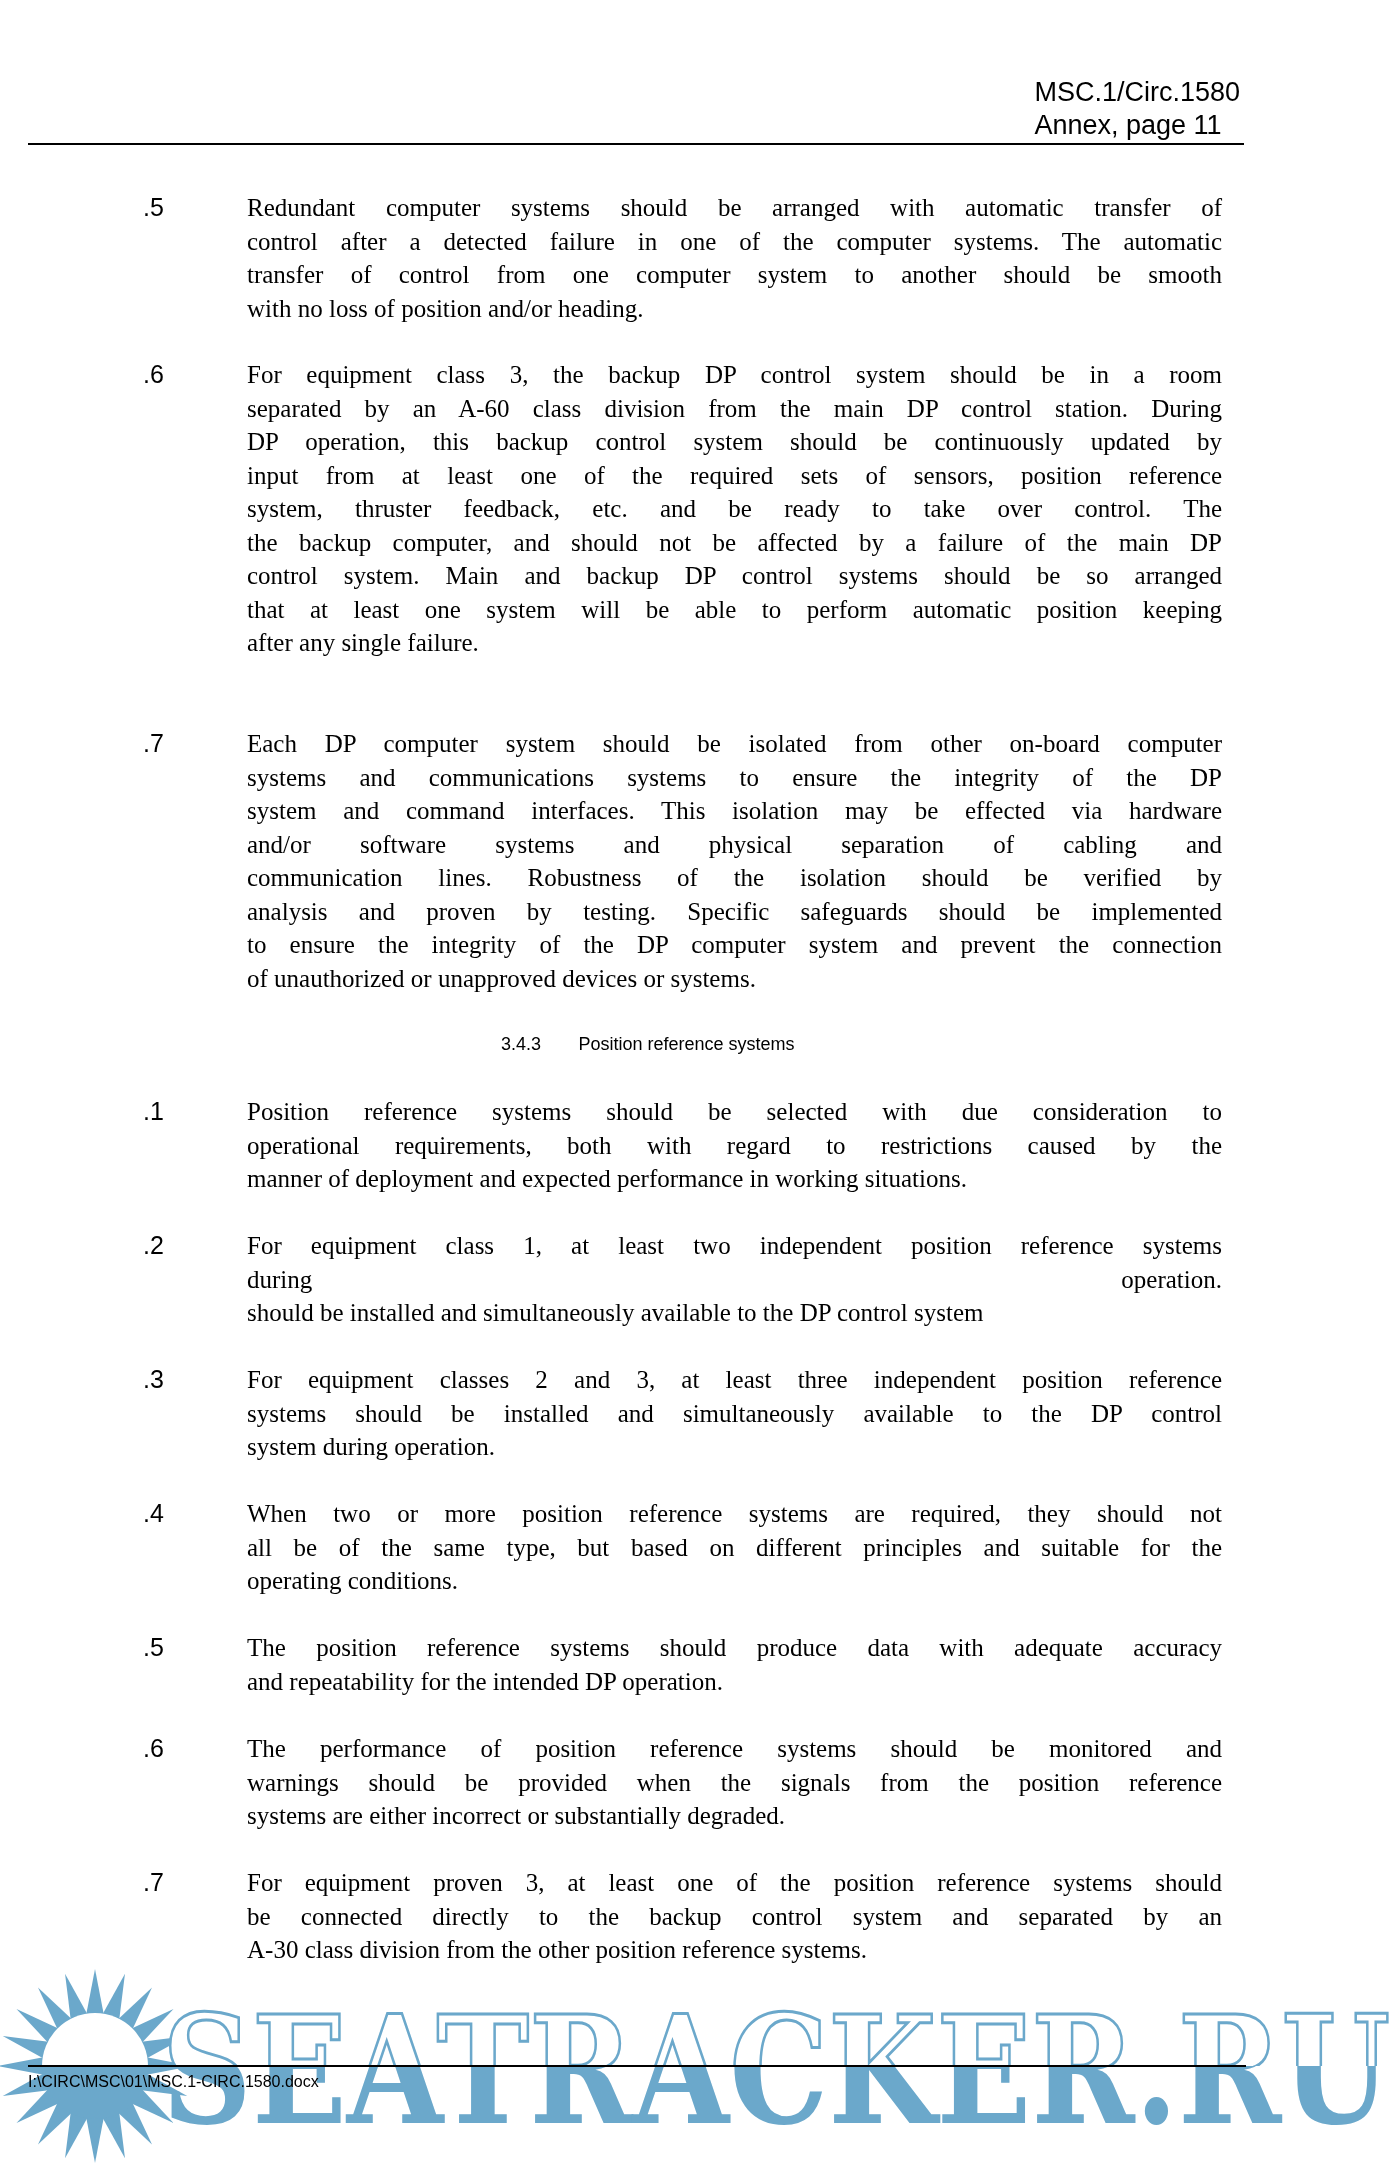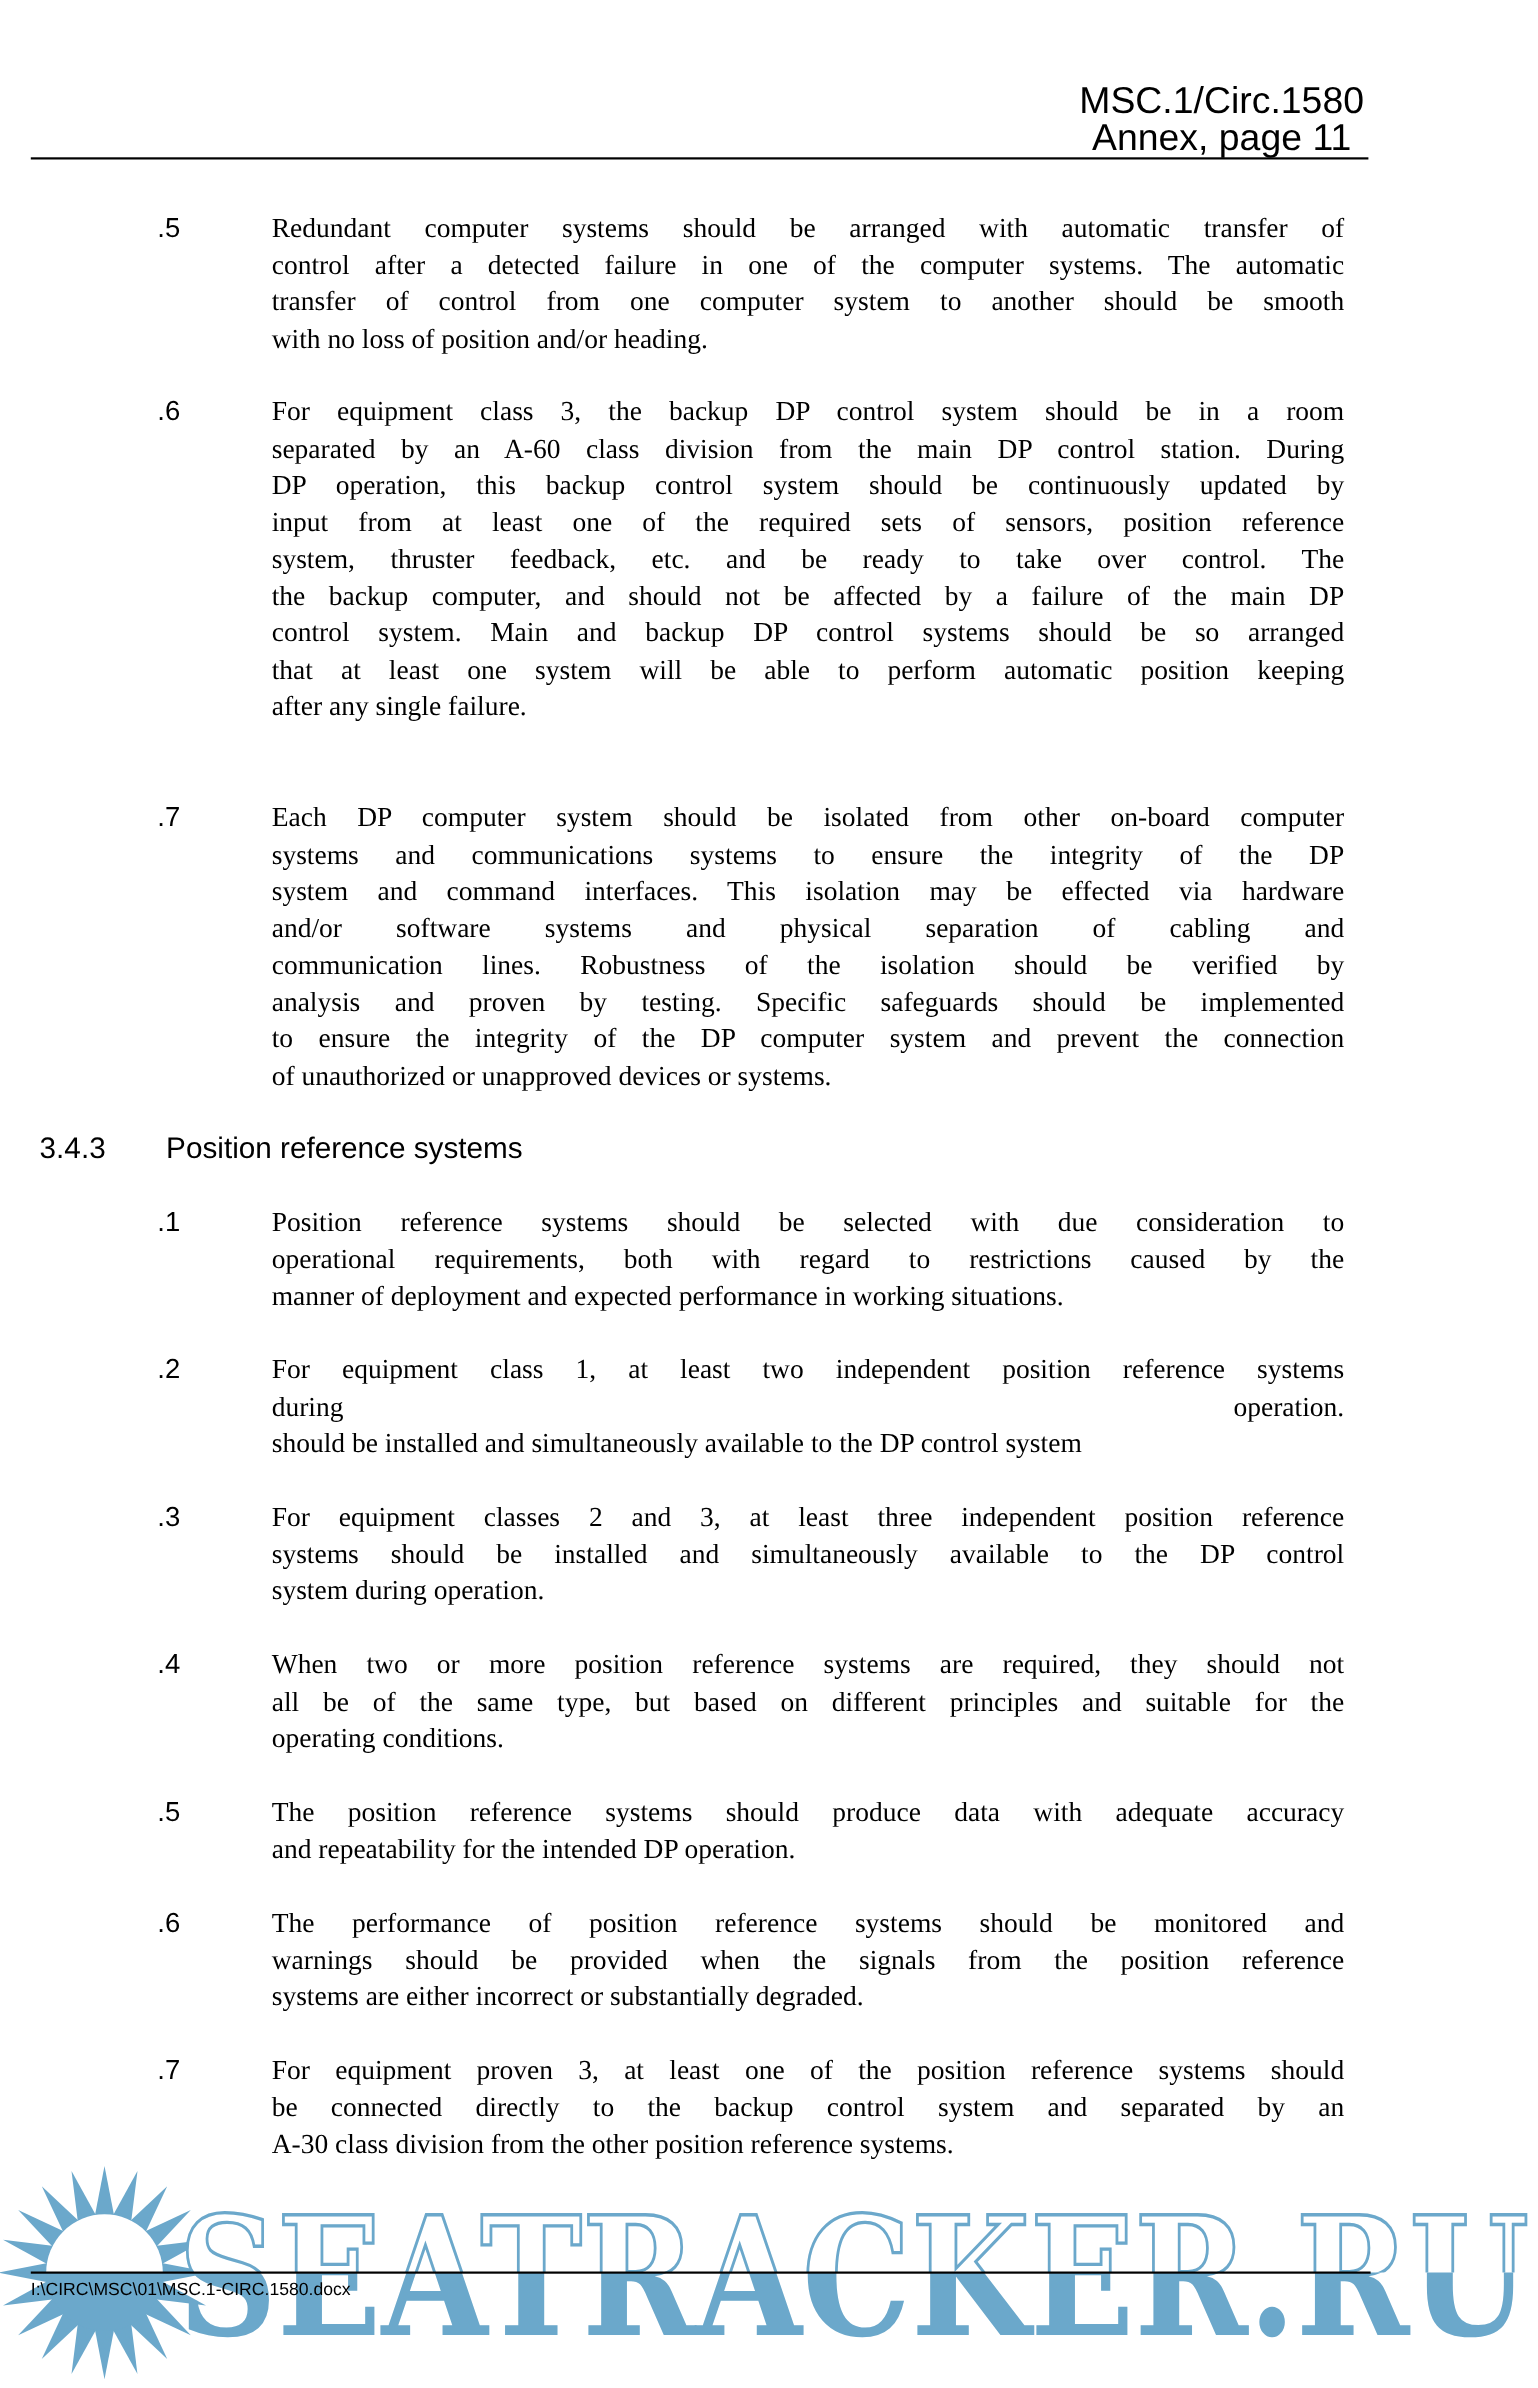--- a/index.html
+++ b/index.html
@@ -6,38 +6,38 @@
   body{
     width:1398px;height:2171px;
     background:#ffffff;
     position:relative;
     overflow:hidden;
     font-family:"Liberation Sans", sans-serif;
     color:#000;
   }
   .header-block{
     position:absolute;top:76px;right:158px;
-    text-align:center;font-size:34px;line-height:33px;
+    text-align:left;font-size:27px;line-height:33px;
   }
   .rule{
     position:absolute;height:2px;background:#000;
   }
   .header-rule{left:28px;top:143px;width:1216px;}
   .footer-rule{left:28px;top:2065px;width:1218px;z-index:3;}
   .para{
     position:absolute;left:143px;width:1097px;
     font-size:25px;line-height:33.5px;
   }
   .pnum{position:absolute;left:0;top:0;}
   .ptext{margin-left:104px;width:975px;font-family:Liberation Serif, serif;}
   .tline{text-align:justify;text-align-last:justify;}
   .tline:last-child{text-align-last:left;}
   .heading{
-    position:absolute;left:36px;width:1212px;
-    font-size:27px;line-height:33.5px;
+    position:absolute;left:23px;width:1212px;
+    font-size:18px;line-height:33.5px;text-align:center;
   }
   .hnum{display:inline-block;width:115px;}
   .sun-svg{position:absolute;left:-15px;top:1956px;z-index:1;}
   .wm-svg{position:absolute;left:160px;top:1998px;z-index:2;}
   .wm-text{
     font-family:"DejaVu Serif", serif;
     font-weight:bold;
   }
   .footer-path{
     position:absolute;left:28px;top:2068px;z-index:5;

